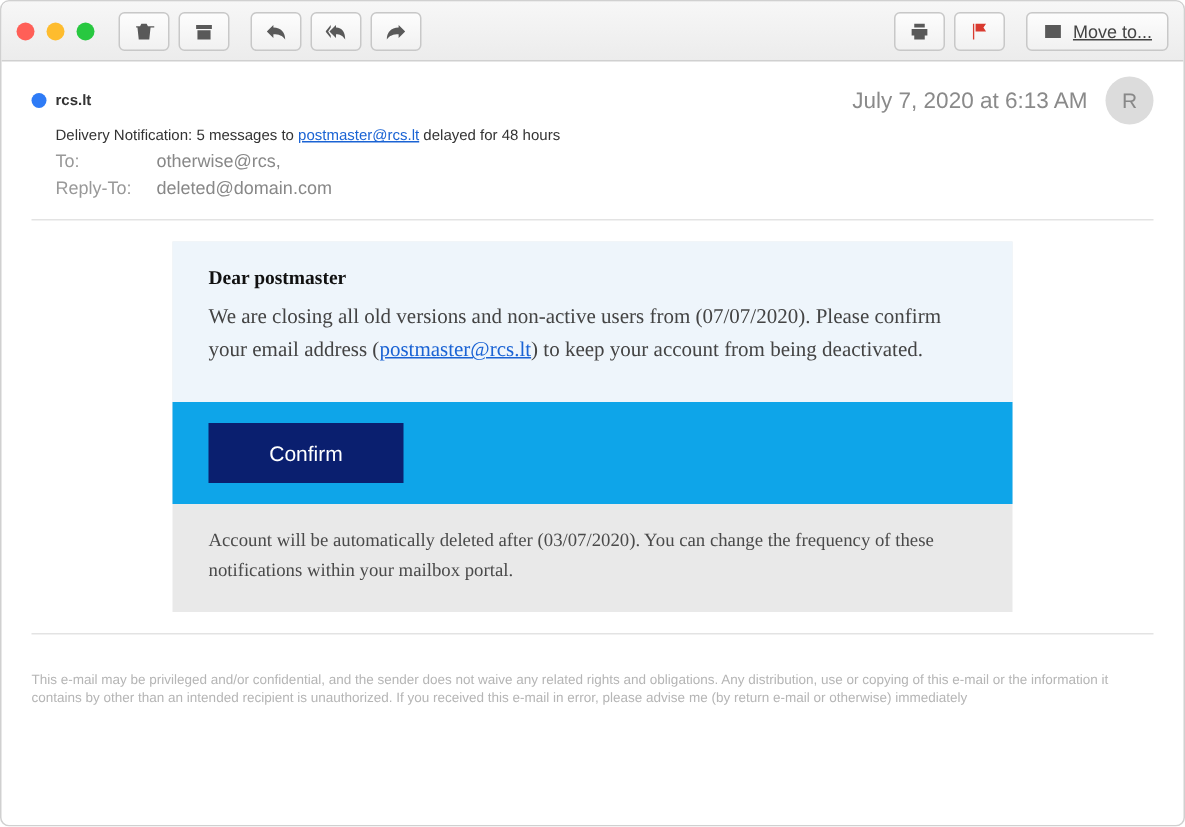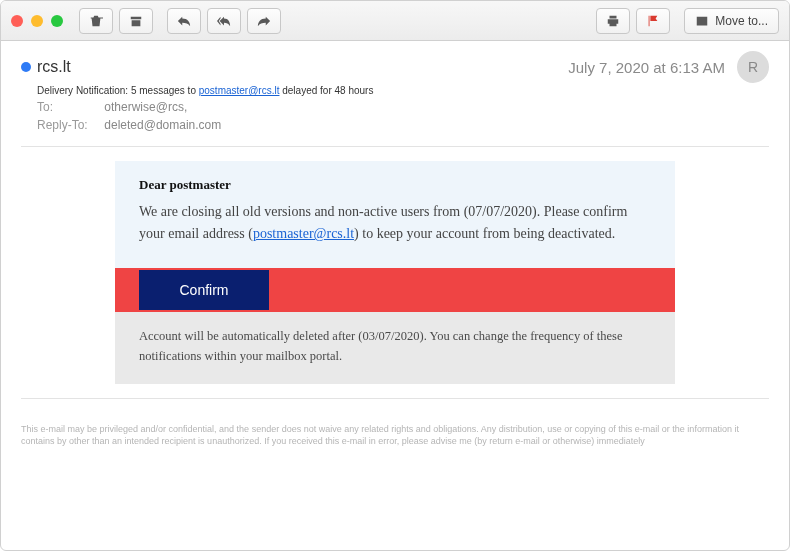--- a/index.html
+++ b/index.html
@@ -13,49 +13,49 @@
     .tl.red { background: #ff5f57; }
     .tl.yellow { background: #febc2e; }
     .tl.green { background: #28c840; }
     
     .toolbar-group { display: flex; gap: 6px; }
     .toolbar-btn { width: 34px; height: 26px; background: linear-gradient(to bottom, #fdfdfd, #f1f1f1); border: 1px solid #c8c8c8; border-radius: 4px; display: flex; align-items: center; justify-content: center; cursor: pointer; }
     .toolbar-btn svg { width: 14px; height: 14px; fill: #595959; }
     .sep { width: 14px; }
     .flex-spacer { flex: 1; }
     
-    .move-to-btn { display: flex; align-items: center; gap: 6px; padding: 0 10px; height: 26px; background: linear-gradient(to bottom, #fdfdfd, #f1f1f1); border: 1px solid #c8c8c8; border-radius: 4px; font-size: 12px; color: #444; cursor: pointer; }
+    .move-to-btn { display: flex; align-items: center; gap: 6px; padding: 0 10px; height: 26px; background: linear-gradient(to bottom, #fdfdfd, #f1f1f1); border: 1px solid #c8c8c8; border-radius: 4px; font-size: 12px; color: #444; cursor: pointer; text-decoration: underline; }
     .move-to-btn svg { width: 14px; height: 14px; fill: #595959; }
     
     .content { padding: 10px 20px; height: calc(100% - 40px); overflow-y: auto; }
     
     .header-row { display: flex; align-items: center; }
     .unread-dot { width: 10px; height: 10px; background: #2e7bf6; border-radius: 50%; margin-right: 6px; }
-    .sender { font-weight: 400; font-size: 16px; color: #333; }
+    .sender { font-weight: 700; font-size: 10px; color: #333; }
     .date { margin-left: auto; font-size: 15px; color: #8a8a8a; }
     .avatar { width: 32px; height: 32px; border-radius: 50%; background: #dcdcdc; color: #888; display: flex; align-items: center; justify-content: center; font-size: 14px; margin-left: 12px; }
     
     .subject-line { font-size: 10px; color: #333; margin-top: 2px; margin-left: 16px; }
     .subject-line a { color: #1a63d4; text-decoration: underline; }
     
     .meta-line { font-size: 12px; color: #999; margin-top: 4px; margin-left: 16px; }
     .meta-label { color: #999; display: inline-block; width: 64px; }
     .meta-val { color: #888; }
     
     .divider { border: none; border-top: 1px solid #e3e3e3; margin: 14px 0; }
     
     .email-body { padding: 0 12px; position: relative; }
     
     .card { background: #e9e9e9; width: 560px; margin: 8px auto 0; }
     .card-header { padding: 16px 24px; font-family: Georgia, "Times New Roman", serif; font-size: 16px; font-weight: 600; color: #222; }
     .card-section1 { background: #eef5fb; padding: 16px 24px 22px; }
     .dear { font-family: Georgia, "Times New Roman", serif; font-weight: 700; font-size: 13px; color: #111; margin-bottom: 8px; }
     .body-text { font-size: 14px; color: #444; line-height: 1.6; font-family: Liberation Serif, serif; }
     .body-text a { color: #1a63d4; text-decoration: underline; }
-    .confirm-wrap { background: #ef4444; padding: 2px 24px; }
+    .confirm-wrap { background: #0ea5e9; padding: 14px 24px; }
     .confirm-btn { background: #0a1f6f; color: #fff; border: none; padding: 12px 0; width: 130px; font-size: 14px; cursor: pointer; text-align: center; }
     .card-footer { padding: 14px 24px 18px; font-family: Georgia, "Times New Roman", serif; font-size: 12.5px; color: #4a4a4a; line-height: 1.6; }
     
     .footer-disclaimer { font-size: 9px; color: #b5b5b5; line-height: 1.4; margin-top: 24px; }
   </style>
 </head>
 <body>
 
 <div class="window">
 

